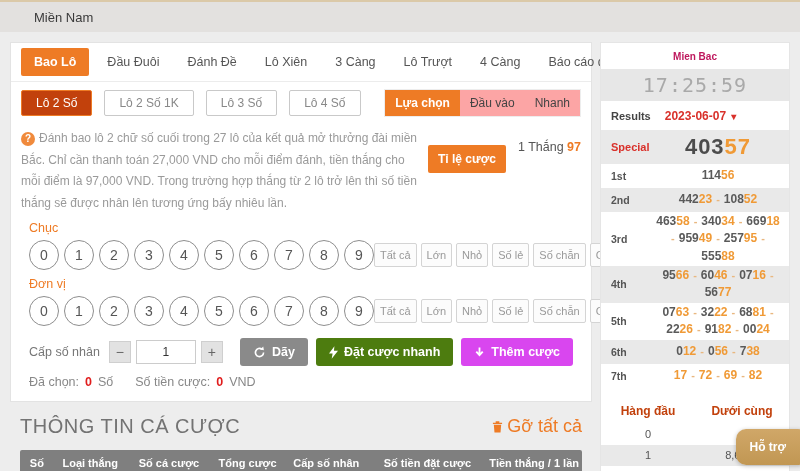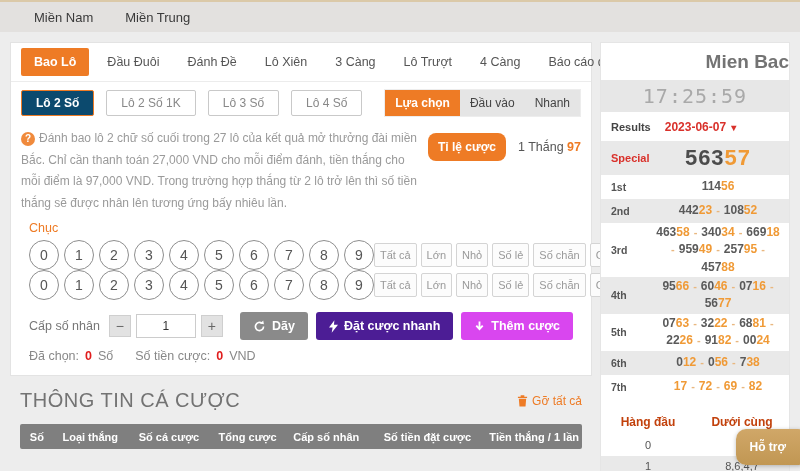--- a/index.html
+++ b/index.html
@@ -12,67 +12,67 @@
   .left{position:absolute;left:10px;top:8px;width:582px;}
   .card{background:#fff;border:1px solid #e3e3e3;}
   
   .bet-tabs{display:flex;align-items:center;gap:8px;padding:5px 10px;border-bottom:1px solid #ececec;}
   .bettab{font-size:12.5px;color:#555;padding:6px 10px;cursor:pointer;white-space:nowrap;}
   .bettab.active{background:#ee7b25;color:#fff;border-radius:2px;font-weight:bold;padding:7px 13px;}
   
   .mode-row{display:flex;align-items:center;justify-content:space-between;padding:7px 10px 5px;}
   .modes{display:flex;gap:12px;}
   .modebtn{font-size:12px;color:#888;border:1px solid #c9c9c9;border-radius:2px;padding:5px 14px;background:#fff;cursor:pointer;}
-  .modebtn.active{background:#0c4a6e;color:#fff;border-color:#ee7b25;font-weight:bold;}
-  .views{display:flex;align-items:stretch;background:#e5e5e5;border:1px solid #ededed;}
+  .modebtn.active{background:#c2410c;color:#fff;border-color:#ee7b25;font-weight:normal;}
+  .views{display:flex;align-items:stretch;background:#fca5a5;border:1px solid #ededed;}
   .viewbtn{font-size:12px;color:#444;padding:6px 10px;cursor:pointer;}
   .viewbtn.active{background:#ee7b25;color:#fff;font-weight:bold;}
   
   .desc-row{display:flex;justify-content:space-between;padding:6px 10px 0;gap:8px;}
   .desc-text{width:402px;font-size:12px;color:#9a9a9a;line-height:1.8;}
   .help-icon{display:inline-block;width:14px;height:14px;background:#f08a3c;color:#fff;border-radius:50%;text-align:center;line-height:14px;font-size:10px;font-weight:bold;margin-right:4px;}
   .odds{display:flex;align-items:flex-start;gap:12px;padding-top:5px;flex-shrink:0;}
-  .odds-btn{background:#ee7b25;color:#fff;font-size:12px;font-weight:bold;padding:7px 10px;border-radius:8px;cursor:pointer;white-space:nowrap;}
+  .odds-btn{background:#ee7b25;color:#fff;font-size:12px;font-weight:bold;padding:7px 10px;border-radius:2px;cursor:pointer;white-space:nowrap;margin-top:12px;}
   .odds-text{font-size:12.5px;color:#555;padding-top:7px;white-space:nowrap;}
   .odds-val{color:#ee7b25;font-weight:bold;}
   
   .pickrow{padding:0 10px;}
   .picklabel{color:#ee7b25;font-size:12.5px;margin:7px 0 5px;padding-left:8px;}
   .pickline{display:flex;align-items:center;justify-content:space-between;padding:0 8px;}
   .circles{display:flex;gap:5px;}
   .circle{width:30px;height:30px;border-radius:50%;border:1px solid #8e8e8e;background:#fff;color:#555;font-size:14px;display:flex;align-items:center;justify-content:center;padding:0;cursor:pointer;font-family:"Liberation Sans",sans-serif;}
   .filters{display:flex;gap:4px;}
   .filterbtn{font-size:11px;color:#999;border:1px solid #d4d4d4;background:#fcfcfc;padding:5px 5px;border-radius:2px;cursor:pointer;font-family:"Liberation Sans",sans-serif;white-space:nowrap;}
   
   .mult-row{display:flex;align-items:center;justify-content:space-between;padding:12px 18px 0;}
   .mult-left{display:flex;align-items:center;gap:5px;}
   .mult-label{font-size:12.5px;color:#777;margin-right:4px;}
   .step-btn{width:22px;height:22px;background:#e2e2e2;border:1px solid #cfcfcf;color:#666;font-size:14px;line-height:20px;text-align:center;cursor:pointer;padding:0;}
   .step-val{width:58px;height:22px;border:1px solid #ccc;background:#fff;text-align:center;font-size:12px;color:#333;line-height:22px;}
   .actionbtns{display:flex;gap:8px;}
   .abtn{display:flex;align-items:center;gap:6px;color:#fff;font-size:12.5px;font-weight:bold;padding:7px 13px;border-radius:3px;cursor:pointer;border:none;font-family:"Liberation Sans",sans-serif;}
   .abtn.gray{background:#8a8a8a;}
-  .abtn.orange{background:#4c1d95;}
+  .abtn.orange{background:#4d7c0f;}
   .abtn.red{background:#d946ef;}
   .summary-row{padding:9px 18px 12px;font-size:12.5px;color:#888;display:flex;gap:6px;align-items:center;}
   .sum-val{color:#e01d1d;font-weight:bold;}
   .sum-unit{margin-right:16px;}
   
   .bet-info{margin-top:13px;}
   .bi-head{display:flex;justify-content:space-between;align-items:center;padding:0 10px;margin-bottom:12px;}
   .bi-title{font-size:20px;color:#737373;letter-spacing:.5px;}
-  .bi-clear{display:flex;align-items:center;gap:4px;color:#ee7b25;font-size:12px;cursor:pointer;}
+  .bi-clear{display:flex;align-items:center;gap:4px;color:#ee7b25;font-size:18px;cursor:pointer;}
   .bi-cols{display:flex;background:#7f7f7f;border-radius:2px;height:25px;align-items:center;margin:0 10px;}
   .bicol{color:#fff;font-size:11px;font-weight:bold;text-align:center;}
   .bicol:nth-child(1){width:6%;}.bicol:nth-child(2){width:13%;}.bicol:nth-child(3){width:15%;}
   .bicol:nth-child(4){width:13%;}.bicol:nth-child(5){width:15%;}.bicol:nth-child(6){width:21%;}
   .bicol:nth-child(7){width:17%;}
   
   .sidebar{position:absolute;left:600px;top:8px;width:190px;background:#fff;height:431px;border:1px solid #e5e5e5;box-sizing:border-box;}
-  .sb-title{color:#737373;font-weight:bold;font-size:19px;text-align:right;padding:8px 0 7px;}
+  .sb-title{color:#be185d;font-weight:bold;font-size:10px;text-align:center;padding:8px 0 7px;}
   .sb-clock{background:#e7e7e7;color:#a9a9a9;font-family:"DejaVu Sans Mono",monospace;font-size:20px;text-align:center;padding:4px 0;letter-spacing:1px;}
   .sb-results{display:flex;align-items:center;gap:8px;padding:5px 10px 4px;}
   .sb-res-label{font-size:11px;font-weight:bold;color:#444;}
   .sb-date{display:flex;align-items:center;gap:5px;color:#d9312b;font-size:12px;font-weight:bold;padding:3px 6px;cursor:pointer;}
   .sb-chevron{font-size:10px;color:#d9312b;}
   .prow{display:flex;align-items:center;min-height:22px;padding:1px 0;}
   .prow:nth-child(odd){background:#e9e9e9;}
   .plabel{width:42px;padding-left:10px;font-size:10.5px;font-weight:bold;color:#555;flex-shrink:0;}
   .prow.special{min-height:28px;}
   .prow.special .plabel{color:#d9312b;font-size:11px;}
@@ -91,21 +91,20 @@
   
   .support{position:absolute;right:-8px;bottom:6px;background:linear-gradient(#d0a768,#c19753);color:#fff;font-weight:bold;font-size:12px;padding:11px 22px 11px 13px;border-radius:10px;box-shadow:0 1px 4px rgba(0,0,0,.25);cursor:pointer;}
   .icon-svg{display:inline-block;vertical-align:middle;}
 </style>
 </head>
 <body>
 
 <div class="page">
   <div class="topbar" id="topTabs">
       <div class="tab">Miền Nam</div>
-      <div class="tab">Miền Trung</div>
     </div>
 
   <div class="content">
     <div class="left">
       <div class="card">
         <div class="bet-tabs" id="betTabs">
             <div class="bettab active">Bao Lô</div>
             <div class="bettab">Đầu Đuôi</div>
             <div class="bettab">Đánh Đề</div>
             <div class="bettab">Lô Xiên</div>
@@ -158,20 +157,21 @@
                   <button class="filterbtn">Tất cả</button>
                   <button class="filterbtn">Lớn</button>
                   <button class="filterbtn">Nhỏ</button>
                   <button class="filterbtn">Số lẻ</button>
                   <button class="filterbtn">Số chẵn</button>
                   <button class="filterbtn">Gỡ</button>
                 </div>
               </div>
             </div>
             <div class="pickrow">
+              <div class="picklabel">Đơn vị</div>
               <div class="pickline">
                 <div class="circles">
                   <button class="circle">0</button>
                   <button class="circle">1</button>
                   <button class="circle">2</button>
                   <button class="circle">3</button>
                   <button class="circle">4</button>
                   <button class="circle">5</button>
                   <button class="circle">6</button>
                   <button class="circle">7</button>
@@ -259,21 +259,21 @@
         <span class="sb-res-label">Results</span>
         <span class="sb-date">
             <span>2023-06-07</span>
             <span class="sb-chevron">▾</span>
           </span>
       </div>
       <div id="prizeRows">
           <div class="prow special">
             <div class="plabel">Special</div>
             <div class="pnums">
-              <span class="pnum"><span class="npre">563</span><span class="nhi">57</span></span>
+              <span class="pnum"><span class="npre">403</span><span class="nhi">57</span></span>
             </div>
           </div>
           <div class="prow">
             <div class="plabel">1st</div>
             <div class="pnums">
               <span class="pnum"><span class="npre">114</span><span class="nhi">56</span></span>
             </div>
           </div>
           <div class="prow">
             <div class="plabel">2nd</div>
@@ -289,21 +289,21 @@
               <span class="pnum"><span class="npre">463</span><span class="nhi">58</span></span>
               <span class="psep">-</span>
               <span class="pnum"><span class="npre">340</span><span class="nhi">34</span></span>
               <span class="psep">-</span>
               <span class="pnum"><span class="npre">669</span><span class="nhi">18</span></span>
               <span class="psep">-</span>
               <span class="pnum"><span class="npre">959</span><span class="nhi">49</span></span>
               <span class="psep">-</span>
               <span class="pnum"><span class="npre">257</span><span class="nhi">95</span></span>
               <span class="psep">-</span>
-              <span class="pnum"><span class="npre">457</span><span class="nhi">88</span></span>
+              <span class="pnum"><span class="npre">555</span><span class="nhi">88</span></span>
             </div>
           </div>
           <div class="prow">
             <div class="plabel">4th</div>
             <div class="pnums">
               <span class="pnum"><span class="npre">95</span><span class="nhi">66</span></span>
               <span class="psep">-</span>
               <span class="pnum"><span class="npre">60</span><span class="nhi">46</span></span>
               <span class="psep">-</span>
               <span class="pnum"><span class="npre">07</span><span class="nhi">16</span></span>

